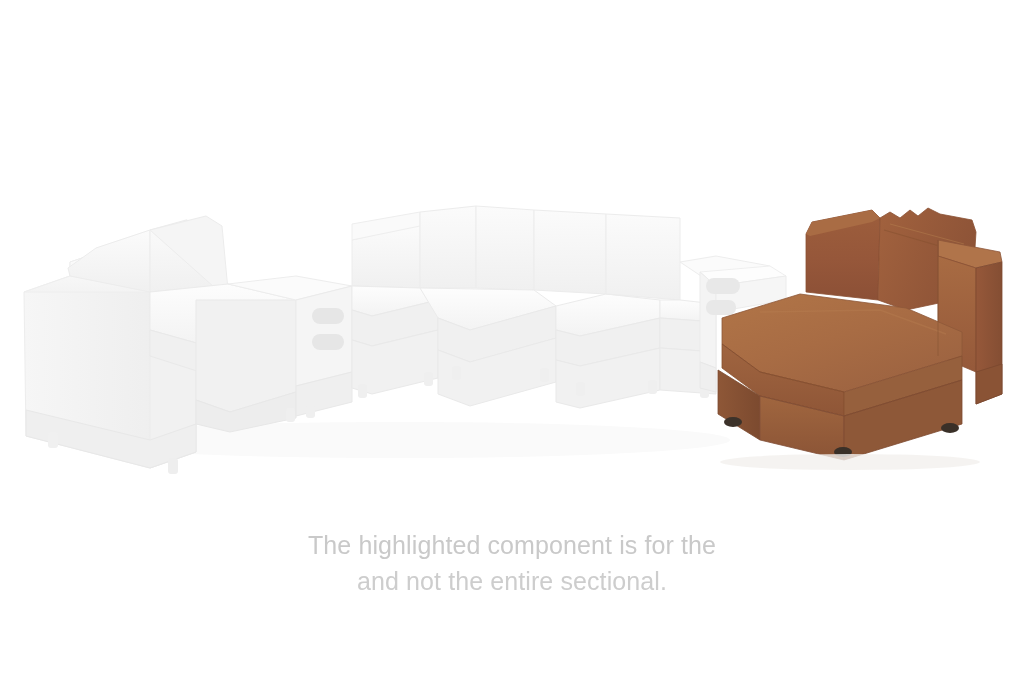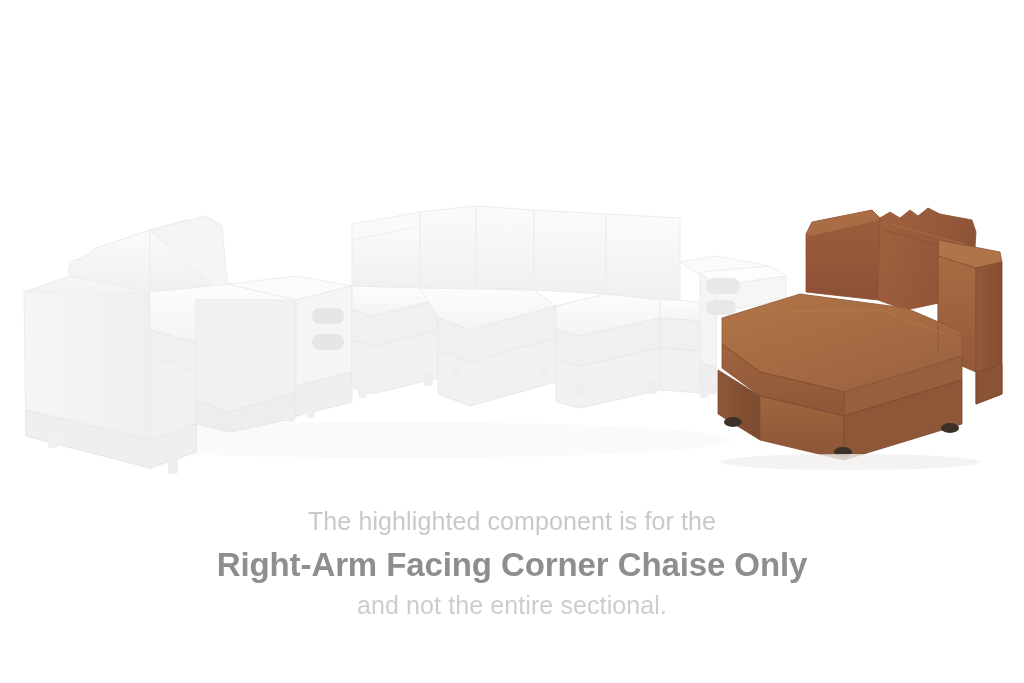--- a/index.html
+++ b/index.html
@@ -23,21 +23,21 @@
     top: 0;
     width: 1024px;
     height: 500px;
   }
   #product-stage svg { display: block; }
 
   
   #caption {
     position: absolute;
     left: 0;
-    top: 504px;
+    top: 528px;
     width: 1024px;
     text-align: center;
   }
   .cap-line-1 {
     font-size: 25px;
     line-height: 34px;
     font-weight: 400;
     color: #c9c9c9;
     letter-spacing: 0.1px;
     white-space: nowrap;
@@ -258,17 +258,16 @@
 
         <path d="M722,344 L760,372 L844,392" fill="none" stroke="#7f4b30" stroke-width="1" opacity="0.5"></path>
         <path d="M760,396 L844,416 L962,380" fill="none" stroke="#7d4a2f" stroke-width="1" opacity="0.5"></path>
         <path d="M938,256 L938,356" fill="none" stroke="#82502f" stroke-width="1" opacity="0.5"></path>
       </g>
     </svg>
   </div>
 
   <div id="caption">
     <div class="cap-line-1">The highlighted component is for the</div>
-    <div class="cap-line-2">Right-Arm Facing Corner Chaise Only</div>
     <div class="cap-line-3">and not the entire sectional.</div>
   </div>
 
 </div>
 
 </body></html>

